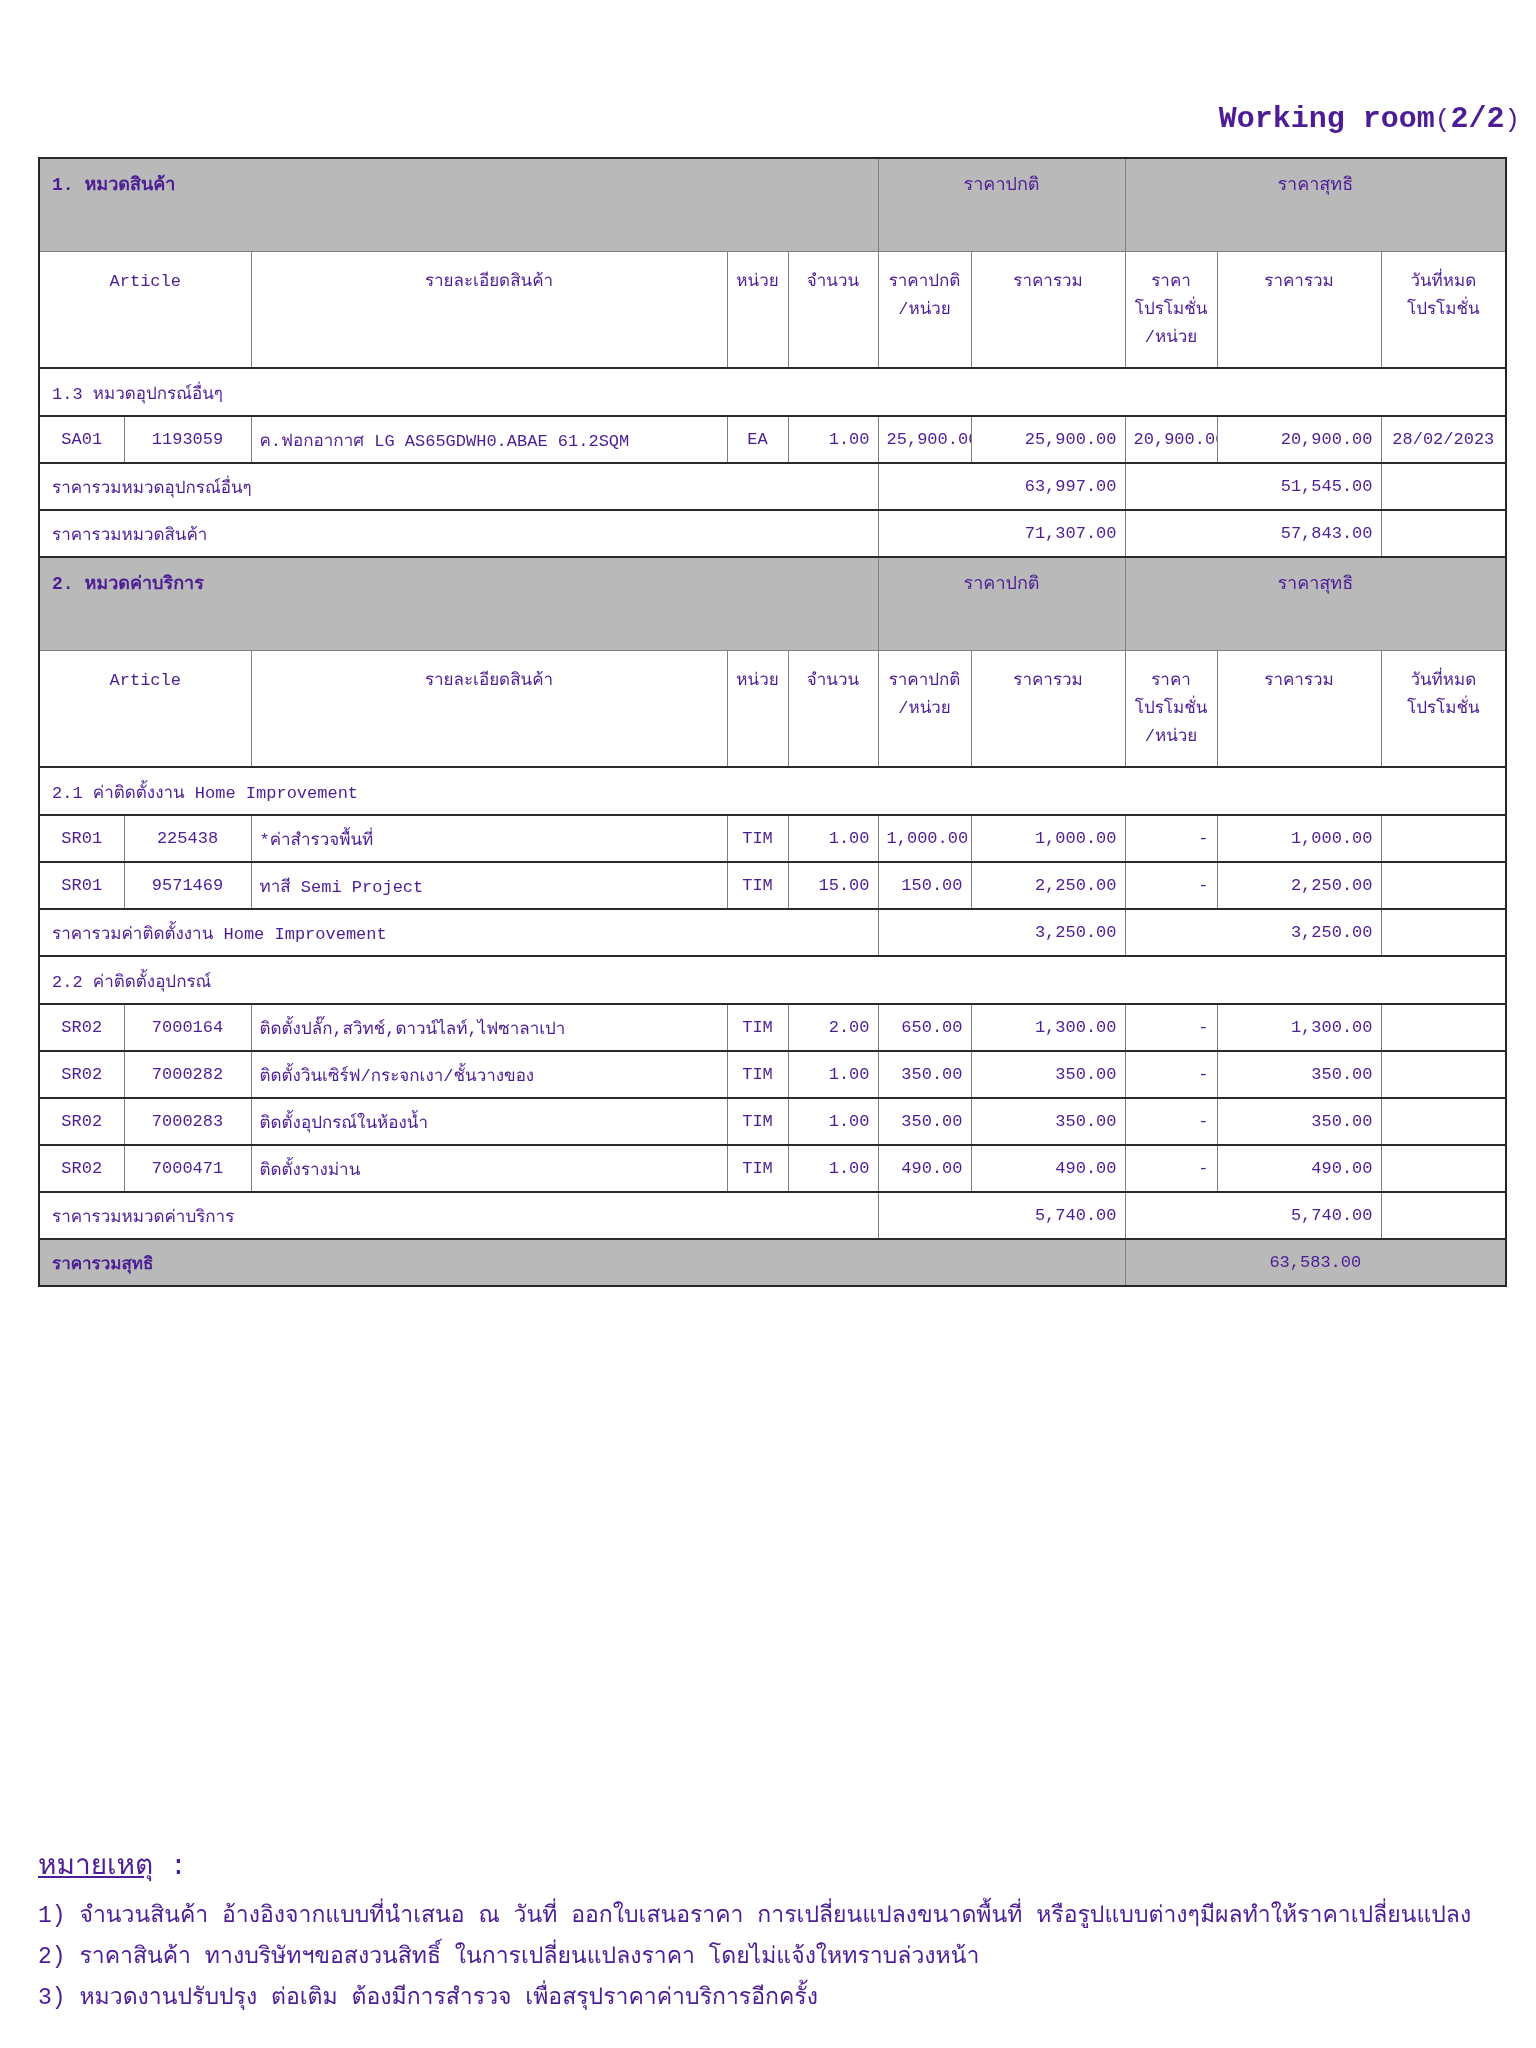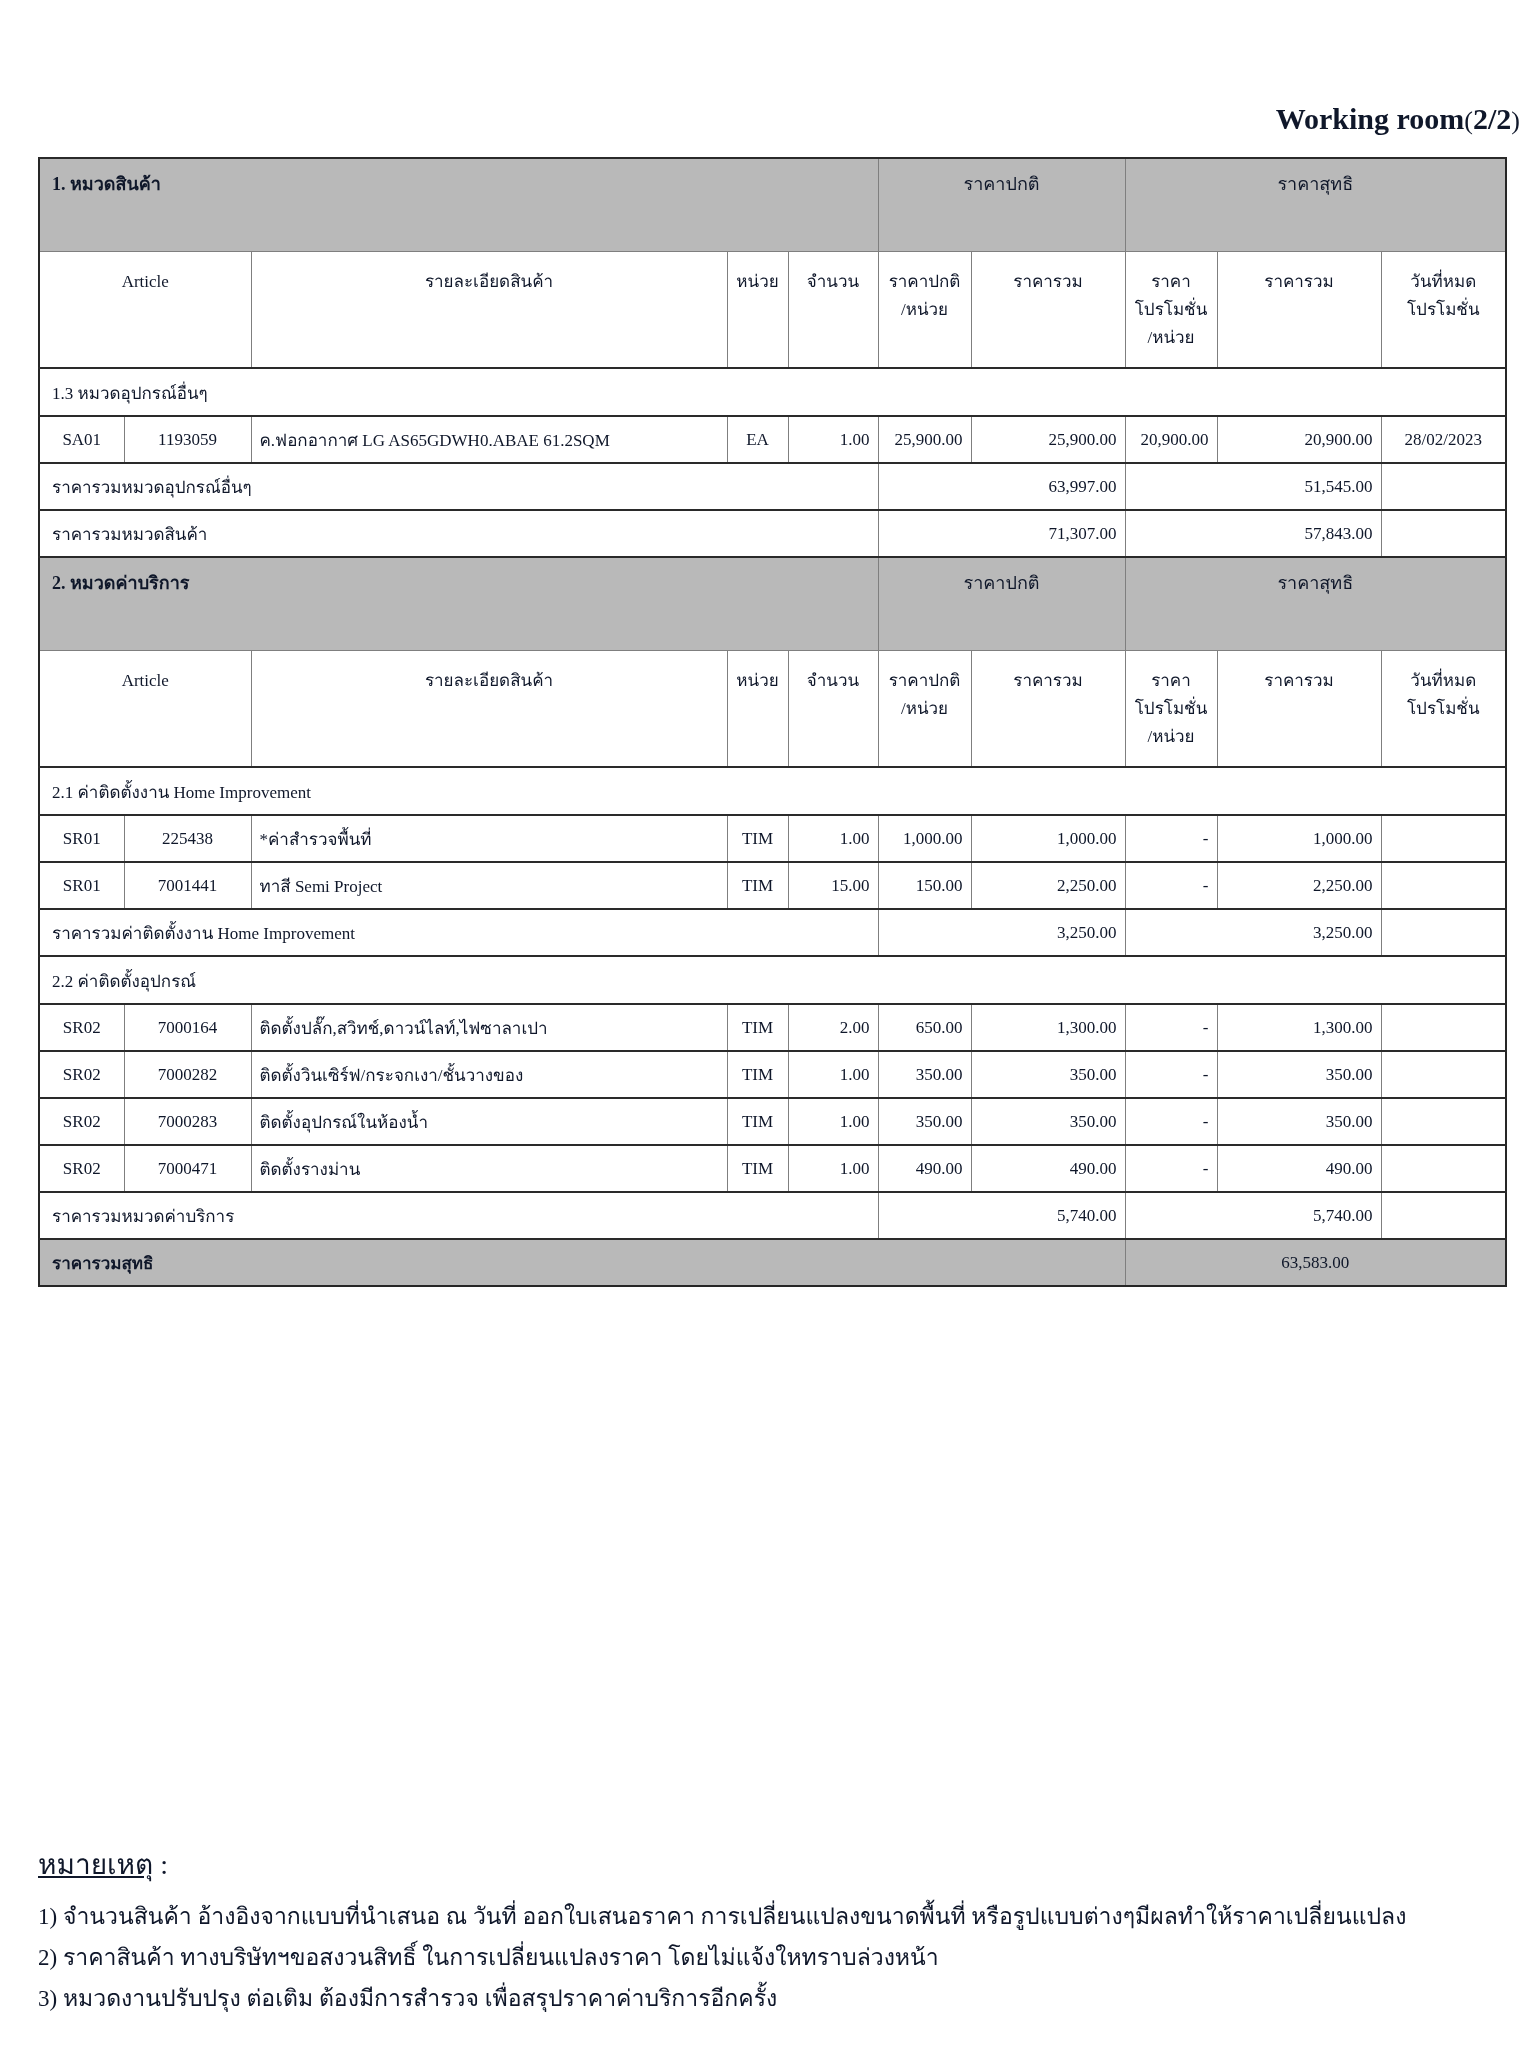--- a/index.html
+++ b/index.html
@@ -1,22 +1,22 @@
 <!DOCTYPE html>
 <html><head>
 <meta charset="utf-8">
 <style>
   html,body{margin:0;padding:0;background:#ffffff;}
   .page{
     position:relative;
     width:1536px;
     height:2048px;
     background:#ffffff;
-    font-family:Liberation Serif, serif;
-    color:#0f172a;
+    font-family:Liberation Mono, monospace;
+    color:#4c1d95;
     overflow:hidden;
   }
   
   .title{
     position:absolute;
     top:102px;
     right:16px;
     font-size:30px;
     font-weight:bold;
     letter-spacing:0px;
@@ -208,21 +208,21 @@
       <td class="r">1.00</td>
       <td class="r">1,000.00</td>
       <td class="r">1,000.00</td>
       <td class="r">-</td>
       <td class="r">1,000.00</td>
       <td class="c"></td>
     </tr>
 
     <tr class="item rt">
       <td class="c">SR01</td>
-      <td class="c">7001441</td>
+      <td class="c">9571469</td>
       <td class="l">ทาสี Semi Project</td>
       <td class="c">TIM</td>
       <td class="r">15.00</td>
       <td class="r">150.00</td>
       <td class="r">2,250.00</td>
       <td class="r">-</td>
       <td class="r">2,250.00</td>
       <td class="c"></td>
     </tr>
 

